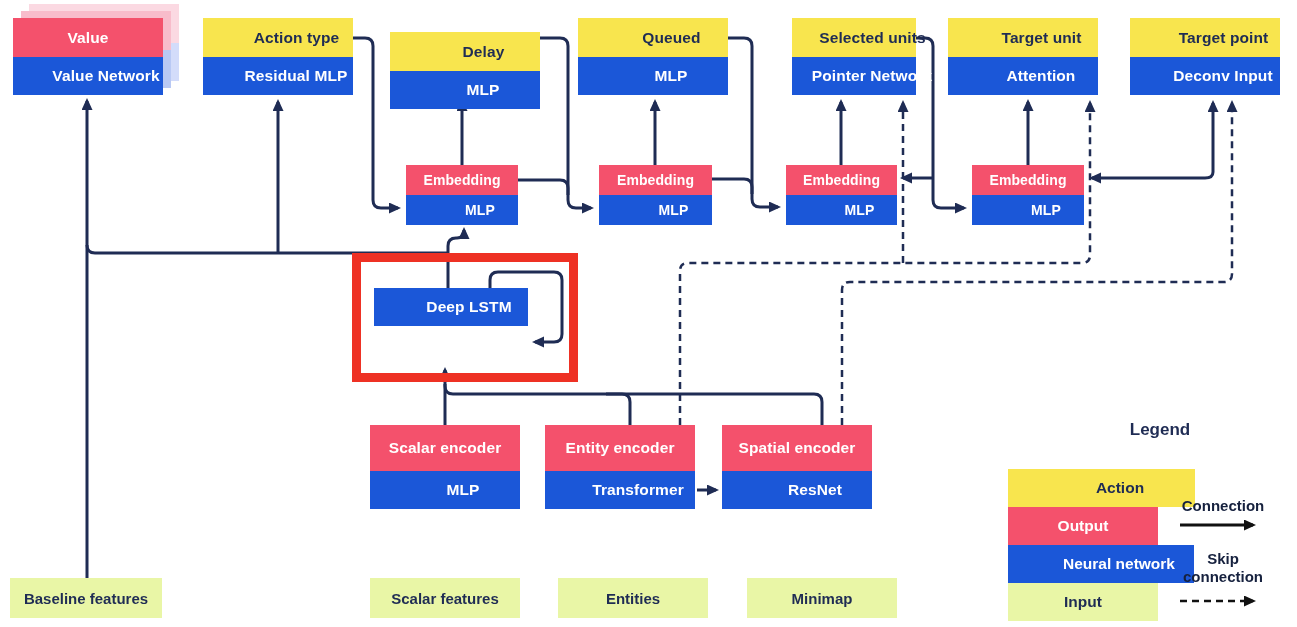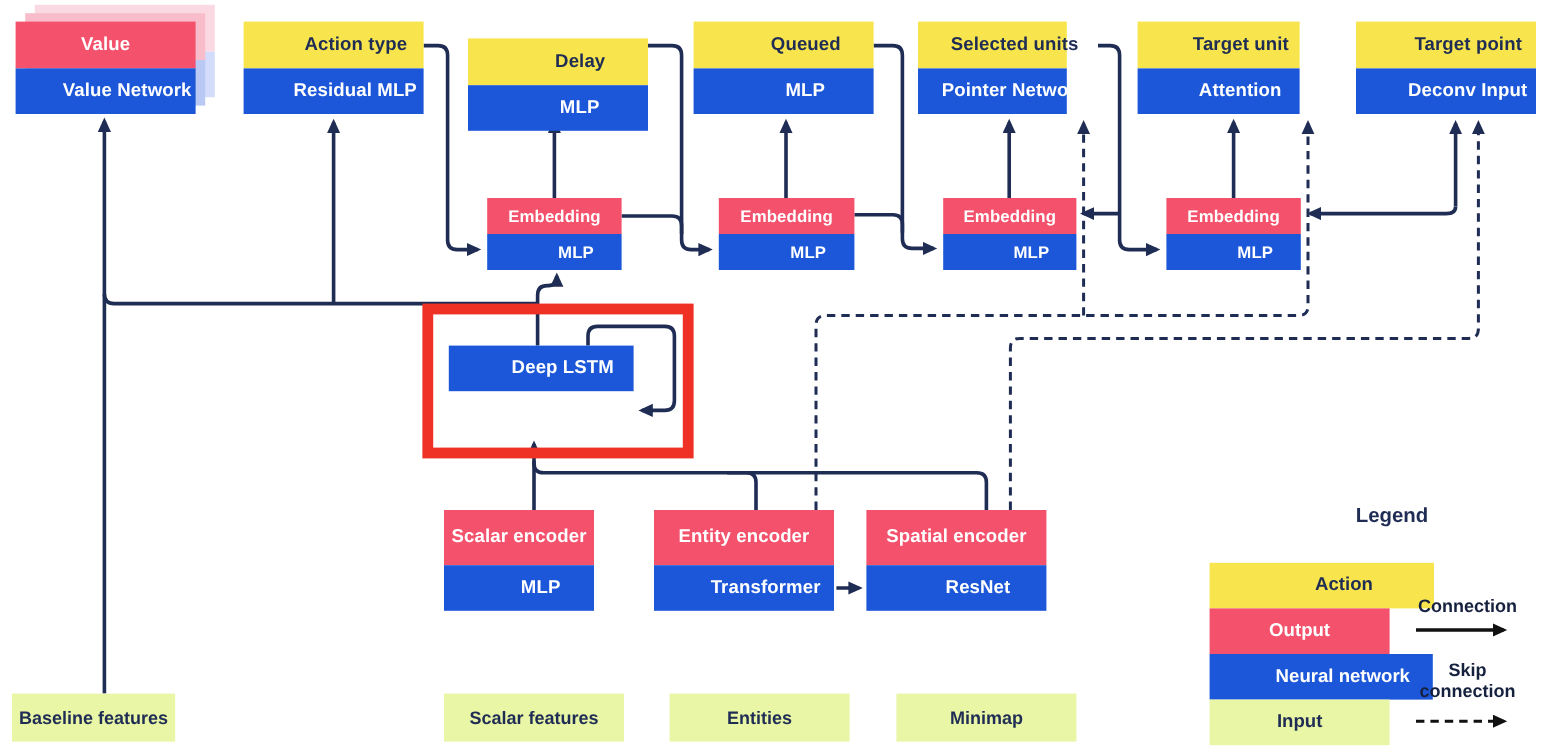--- a/index.html
+++ b/index.html
@@ -112,25 +112,25 @@
         <div class="half t-network" style="height: 38px;">Residual MLP</div>
       </div>
       <div class="node" style="left: 390px; top: 18px; width: 150px; margin-top: 14px;">
         <div class="half t-action" style="height: 39px;">Delay</div>
         <div class="half t-network" style="height: 38px;">MLP</div>
       </div>
       <div class="node" style="left: 578px; top: 18px; width: 150px;">
         <div class="half t-action" style="height: 39px;">Queued</div>
         <div class="half t-network" style="height: 38px;">MLP</div>
       </div>
-      <div class="node" style="left: 765px; top: 18px; width: 124px; text-align: right;">
+      <div class="node" style="left: 792px; top: 18px; width: 124px; text-align: right;">
         <div class="half t-action" style="height: 39px;">Selected units</div>
         <div class="half t-network" style="height: 38px;">Pointer Network</div>
       </div>
-      <div class="node" style="left: 948px; top: 18px; width: 135px;">
+      <div class="node" style="left: 948px; top: 18px; width: 150px;">
         <div class="half t-action" style="height: 39px;">Target unit</div>
         <div class="half t-network" style="height: 38px;">Attention</div>
       </div>
       <div class="node" style="left: 1130px; top: 18px; width: 150px;">
         <div class="half t-action" style="height: 39px;">Target point</div>
         <div class="half t-network" style="height: 38px;">Deconv Input</div>
       </div>
       <div class="node emb" style="left: 406px; top: 165px; width: 112px;">
         <div class="half t-output" style="height: 30px;">Embedding</div>
         <div class="half t-network" style="height: 30px;">MLP</div>
@@ -143,33 +143,33 @@
         <div class="half t-output" style="height: 30px;">Embedding</div>
         <div class="half t-network" style="height: 30px;">MLP</div>
       </div>
       <div class="node emb" style="left: 972px; top: 165px; width: 112px;">
         <div class="half t-output" style="height: 30px;">Embedding</div>
         <div class="half t-network" style="height: 30px;">MLP</div>
       </div>
       <div class="node" style="left: 374px; top: 288px; width: 154px;">
         <div class="half t-network" style="height: 38px;">Deep LSTM</div>
       </div>
-      <div class="node" style="left: 370px; top: 425px; width: 125px;">
+      <div class="node" style="left: 370px; top: 425px; width: 150px;">
         <div class="half t-output" style="height: 46px;">Scalar encoder</div>
         <div class="half t-network" style="height: 38px;">MLP</div>
       </div>
       <div class="node" style="left: 545px; top: 425px; width: 150px;">
         <div class="half t-output" style="height: 46px;">Entity encoder</div>
         <div class="half t-network" style="height: 38px;">Transformer</div>
       </div>
       <div class="node" style="left: 722px; top: 425px; width: 150px;">
         <div class="half t-output" style="height: 46px;">Spatial encoder</div>
         <div class="half t-network" style="height: 38px;">ResNet</div>
       </div>
-      <div class="input-box t-input" style="left: 10px; top: 578px; width: 136px; height: 40px;">Baseline features</div>
+      <div class="input-box t-input" style="left: 10px; top: 578px; width: 152px; height: 40px;">Baseline features</div>
       <div class="input-box t-input" style="left: 370px; top: 578px; width: 150px; height: 40px;">Scalar features</div>
       <div class="input-box t-input" style="left: 558px; top: 578px; width: 150px; height: 40px;">Entities</div>
       <div class="input-box t-input" style="left: 747px; top: 578px; width: 150px; height: 40px;">Minimap</div>
     </div>
 
   <div id="highlight" style="left:352px;top:253px;width:226px;height:129px;"></div>
 
   <div id="legend">
     <div id="legend-title">Legend</div>
     <div class="lg-row t-action" style="top:469px;">Action</div>

